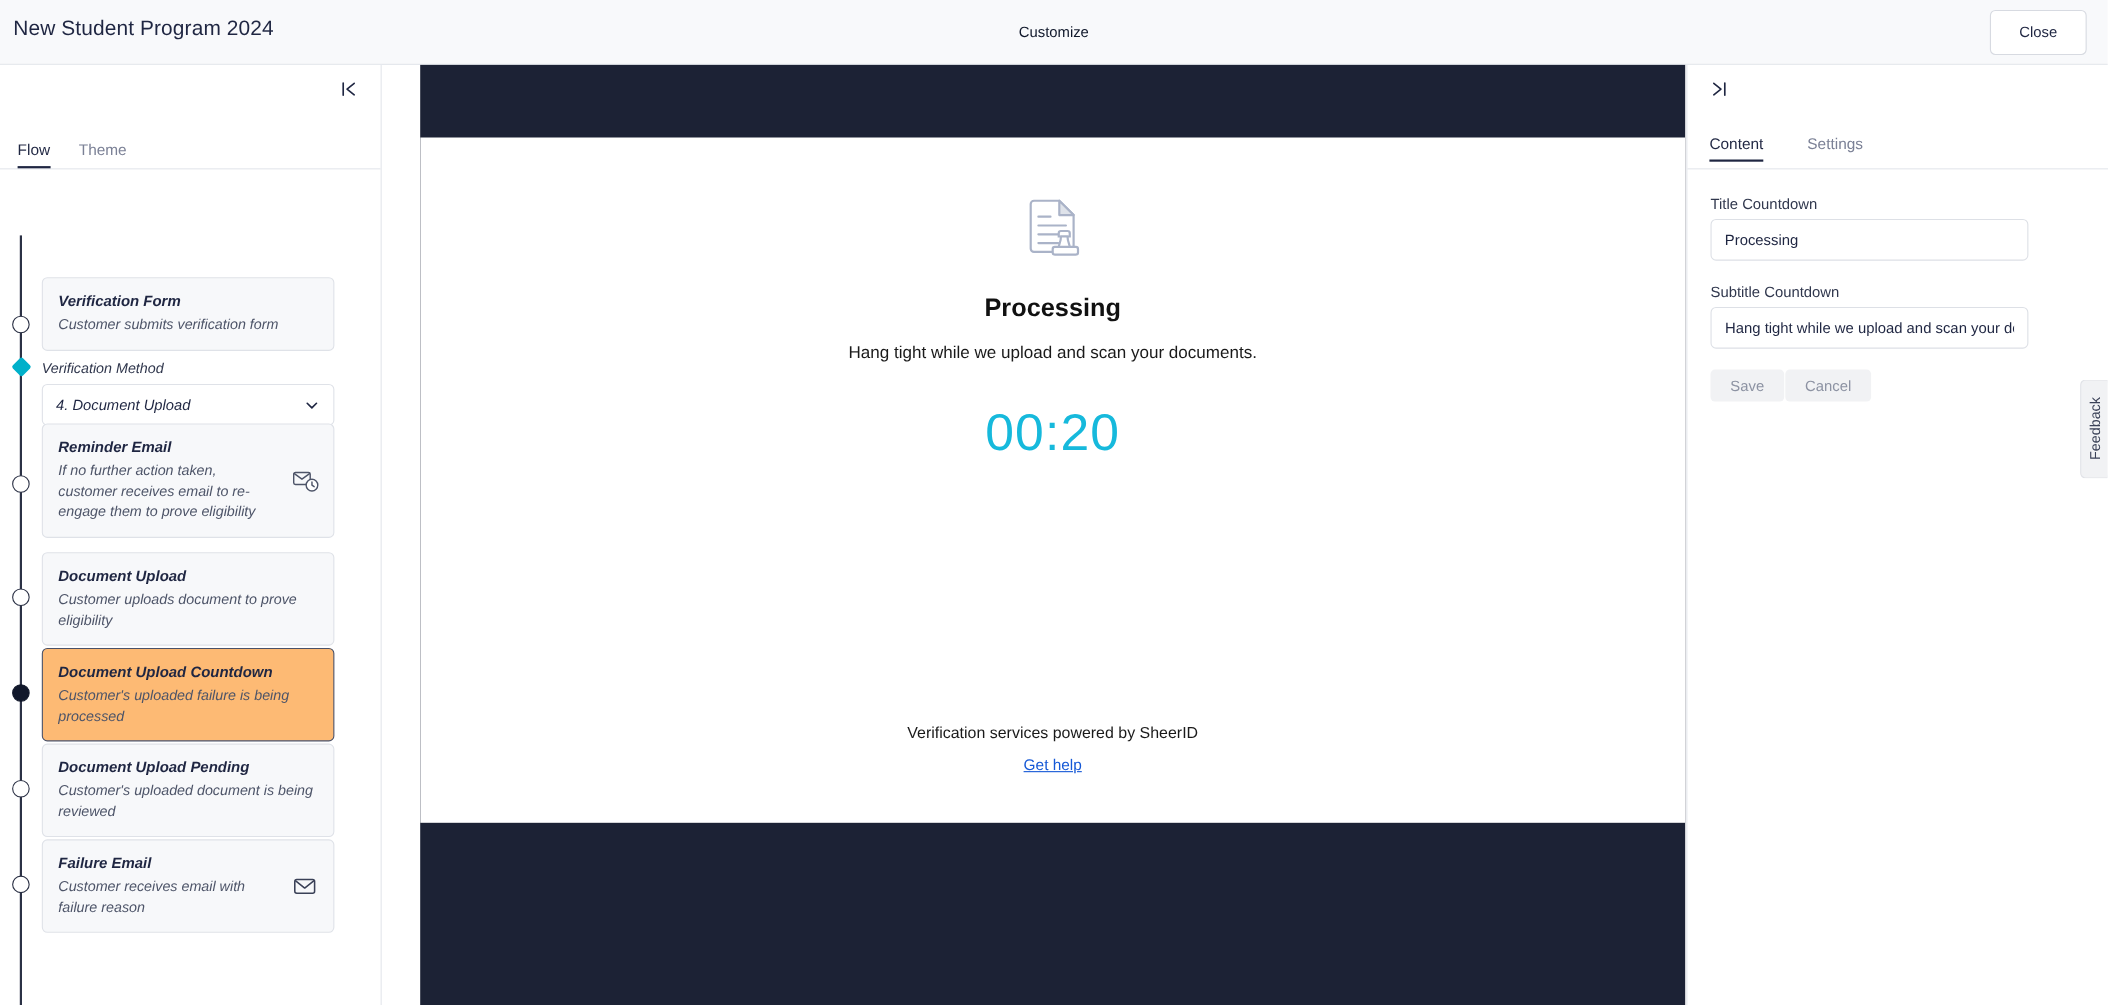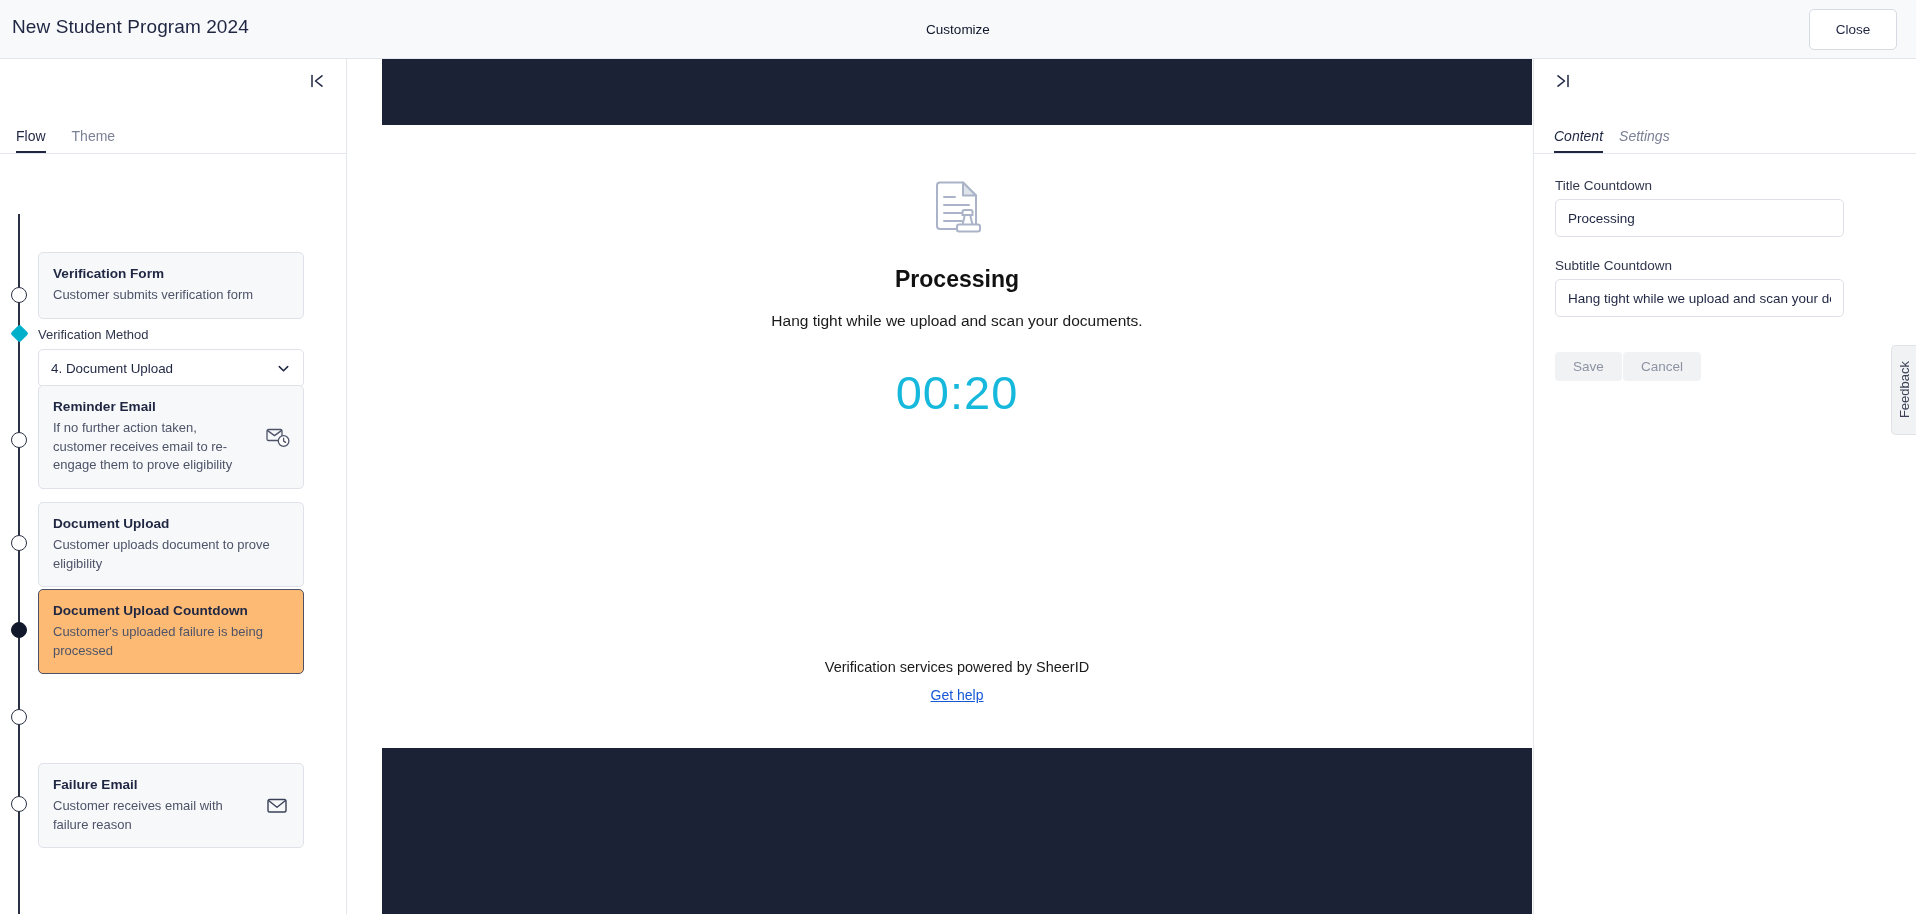--- a/index.html
+++ b/index.html
@@ -64,20 +64,21 @@
     padding-bottom: 7px; cursor: pointer;
     border-bottom: 2.5px solid transparent;
   }
   .tab.active { color: #1f2642; border-bottom-color: #1f2642; }
 
   
   .flow-list {
     position: absolute; left: 0; top: 100px;
     width: 381px; height: 755px;
     padding: 20px 22px 20px 38px;
+    font-style: italic;
   }
   .flow-rail {
     position: absolute; left: 18px; top: 55px;
     width: 2px; height: 870px;
     background: #2b3145;
   }
   .node {
     position: absolute; left: 11px;
     width: 16px; height: 16px;
     border-radius: 50%;
@@ -182,22 +183,22 @@
   .collapse-right {
     position: absolute; left: 18px; top: 11px;
     width: 22px; height: 22px;
     display: flex; align-items: center; justify-content: center;
     cursor: pointer;
   }
   .rtabs-row {
     position: absolute; left: 0; top: 56px;
     width: 383px; height: 39px;
     border-bottom: 1px solid #e3e6eb;
-    display: flex; align-items: flex-end;
-    padding-left: 20px; gap: 16px; font-style: italic;
+    display: flex; align-items: center;
+    padding-left: 20px; gap: 40px;
   }
   .field-label {
     position: absolute; left: 21px;
     font-size: 13.5px; color: #30374d;
   }
   .field-input {
     position: absolute; left: 21px;
     width: 289px; height: 38px;
     background: #ffffff;
     border: 1px solid #dde0e6;
@@ -208,21 +209,20 @@
     outline: none;
   }
   .btn-ghost {
     position: absolute;
     height: 29px; padding: 0 18px;
     background: #f1f2f4;
     border: none; border-radius: 4px;
     font-size: 13.5px; color: #8d93a3;
     font-family: "Liberation Sans", sans-serif;
     cursor: pointer;
-    margin-top: 16px;
   }
   .feedback-tab {
     position: absolute; right: 0; top: 286px;
     width: 25px; height: 90px;
     background: #f1f2f4;
     border: 1px solid #e0e2e7;
     border-right: none;
     border-radius: 5px 0 0 5px;
     display: flex; align-items: center; justify-content: center;
     cursor: pointer;
@@ -295,20 +295,24 @@
       <div class="card-desc">Customer uploads document to prove eligibility</div>
     </div>
 
     <div class="node filled" style="top:463px"></div>
     <div class="card selected" style="top:430px">
       <div class="card-title">Document Upload Countdown</div>
       <div class="card-desc">Customer's uploaded failure is being processed</div>
     </div>
 
     <div class="node" style="top:550px"></div>
+    <div class="card" style="top:517px">
+      <div class="card-title">Document Upload Pending</div>
+      <div class="card-desc">Customer's uploaded document is being reviewed</div>
+    </div>
 
     <div class="node" style="top:637px"></div>
     <div class="card" style="top:604px">
       <div class="card-title">Failure Email</div>
       <div class="card-desc" style="width:195px">Customer receives email with failure reason</div>
       <span class="card-icon">
         <svg width="24" height="24" viewBox="0 0 24 24" fill="none">
           <rect x="3" y="6.5" width="18" height="12.5" rx="1.8" stroke="#3a4157" stroke-width="1.4"></rect>
           <path d="M3.8 7.8 L12 14.3 L20.2 7.8" stroke="#3a4157" stroke-width="1.4" stroke-linecap="round" stroke-linejoin="round"></path>
         </svg>

